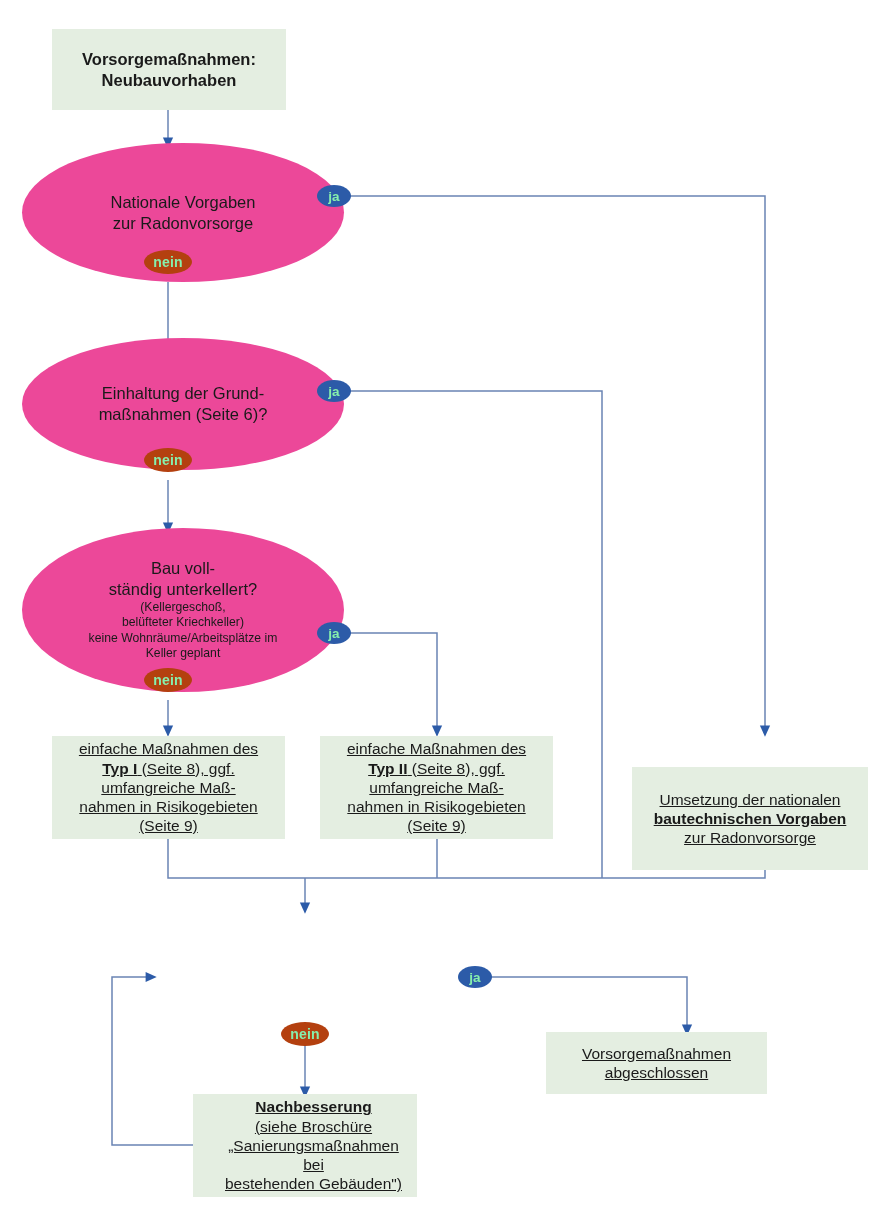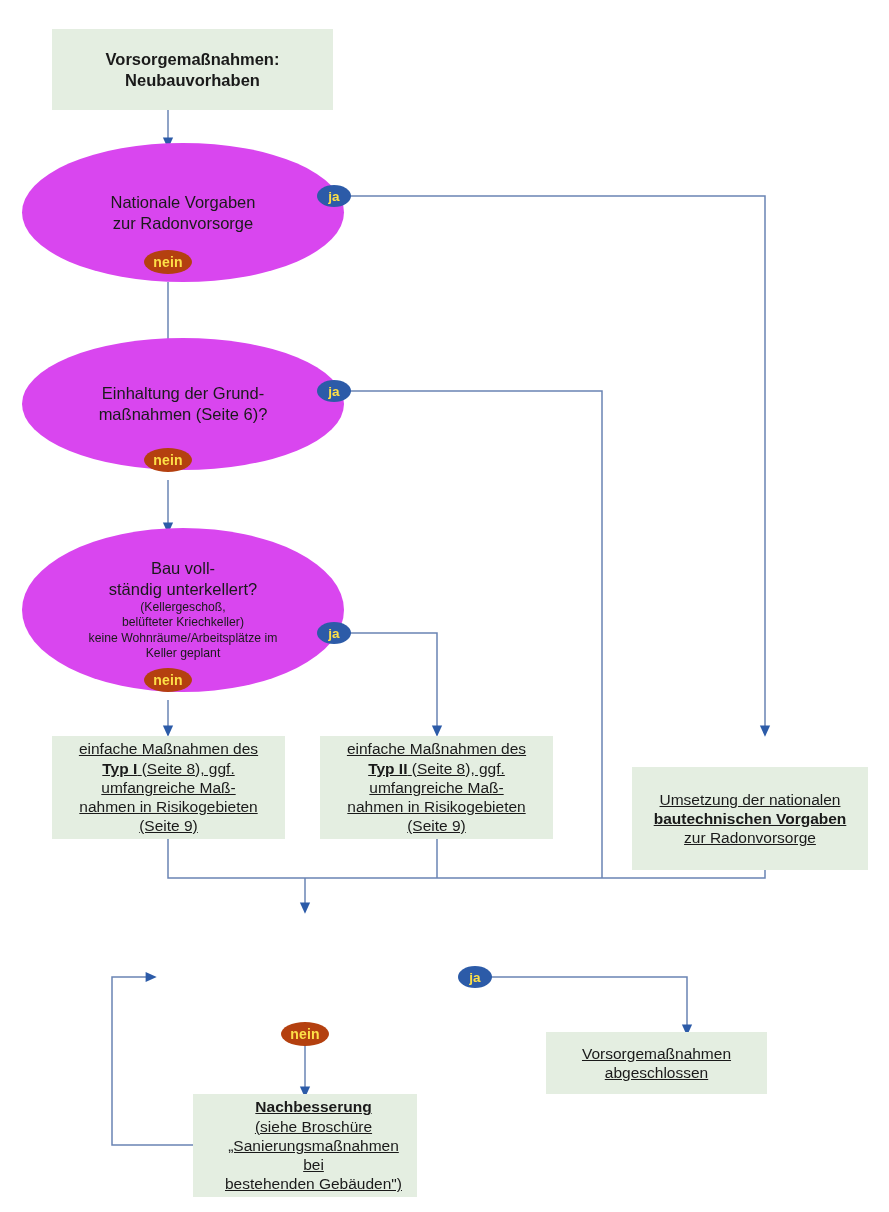--- a/index.html
+++ b/index.html
@@ -11,25 +11,25 @@
   }
   #chart-root{position:relative;width:889px;height:1212px;}
   svg.conn{position:absolute;left:0;top:0;width:889px;height:1212px;pointer-events:none;}
 
   .node{position:absolute;box-sizing:border-box;display:flex;align-items:center;
         justify-content:center;text-align:center;}
 
   .box{background:#e4eee1;}
   .box .txt{padding:4px 8px;line-height:1.24;}
 
-  .ellipse{background:#d946ef;border-radius:50%;}
+  .ellipse{background:#ec4899;border-radius:50%;}
   .ellipse .txt{line-height:1.26;padding:0 10px;}
 
   .badge{position:absolute;display:flex;align-items:center;justify-content:center;
-         border-radius:50%;color:#fde047;font-weight:bold;letter-spacing:.2px;}
+         border-radius:50%;color:#86efac;font-weight:bold;letter-spacing:.2px;}
   .badge-ja{background:#2c5ba8;width:34px;height:22px;font-size:13.5px;}
   .badge-nein{background:#b4400f;width:48px;height:24px;font-size:14px;}
 
   .t16{font-size:16.5px;}
   .t15{font-size:15.5px;text-decoration:underline;}
   .t12{font-size:12.2px;}
   .b{font-weight:bold;}
 </style>
 </head>
 <body>
@@ -64,21 +64,21 @@
       <path d="M305,878 L305,908" marker-end="url(#arw)"></path>
 
       <path d="M487,977 L687,977 L687,1030" marker-end="url(#arw)"></path>
 
       <path d="M305,1046 L305,1092" marker-end="url(#arw)"></path>
 
       <path d="M193,1145 L112,1145 L112,977 L151,977" marker-end="url(#arw)"></path>
     </g>
   </svg>
 
-  <div class="node box" style="left:52px;top:29px;width:281px;height:81px;">
+  <div class="node box" style="left:52px;top:29px;width:234px;height:81px;">
     <div class="txt t16 b">
       <div>Vorsorgemaßnahmen:</div>
       <div>Neubauvorhaben</div>
     </div>
   </div>
 
   <div class="node ellipse" style="left:22px;top:143px;width:322px;height:139px;">
     <div class="txt t16">
       <div>Nationale Vorgaben</div>
       <div>zur Radonvorsorge</div>

